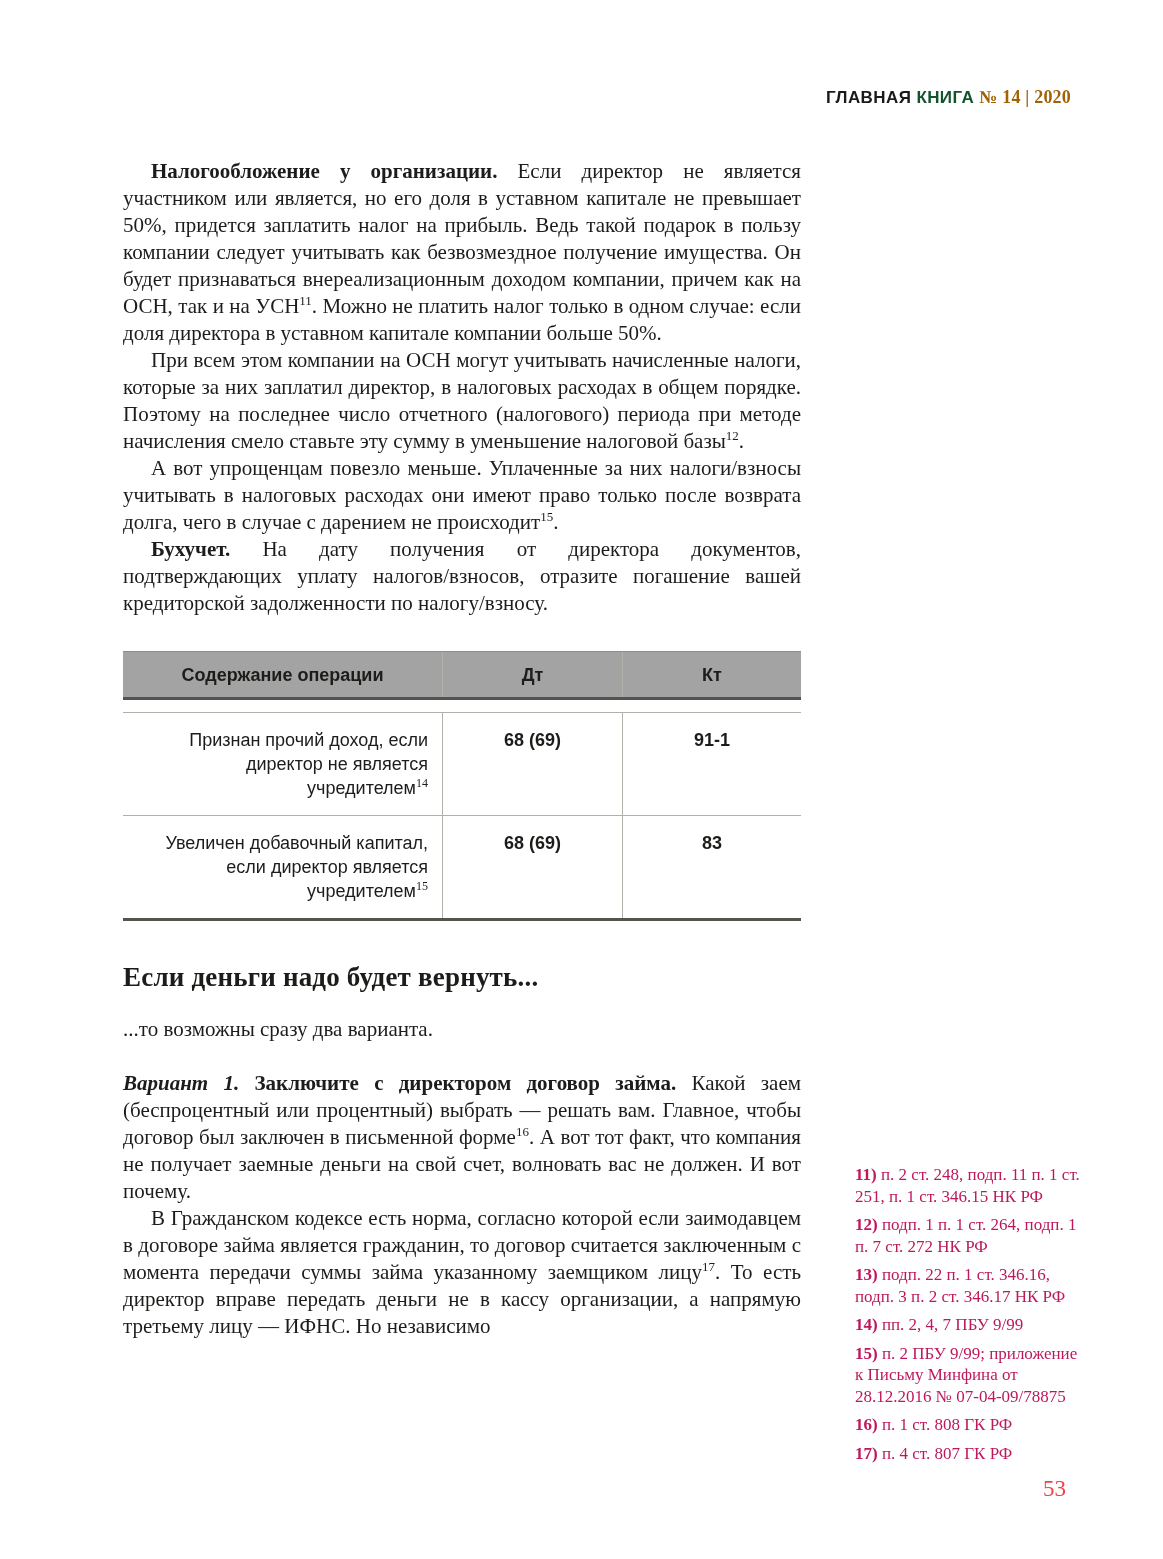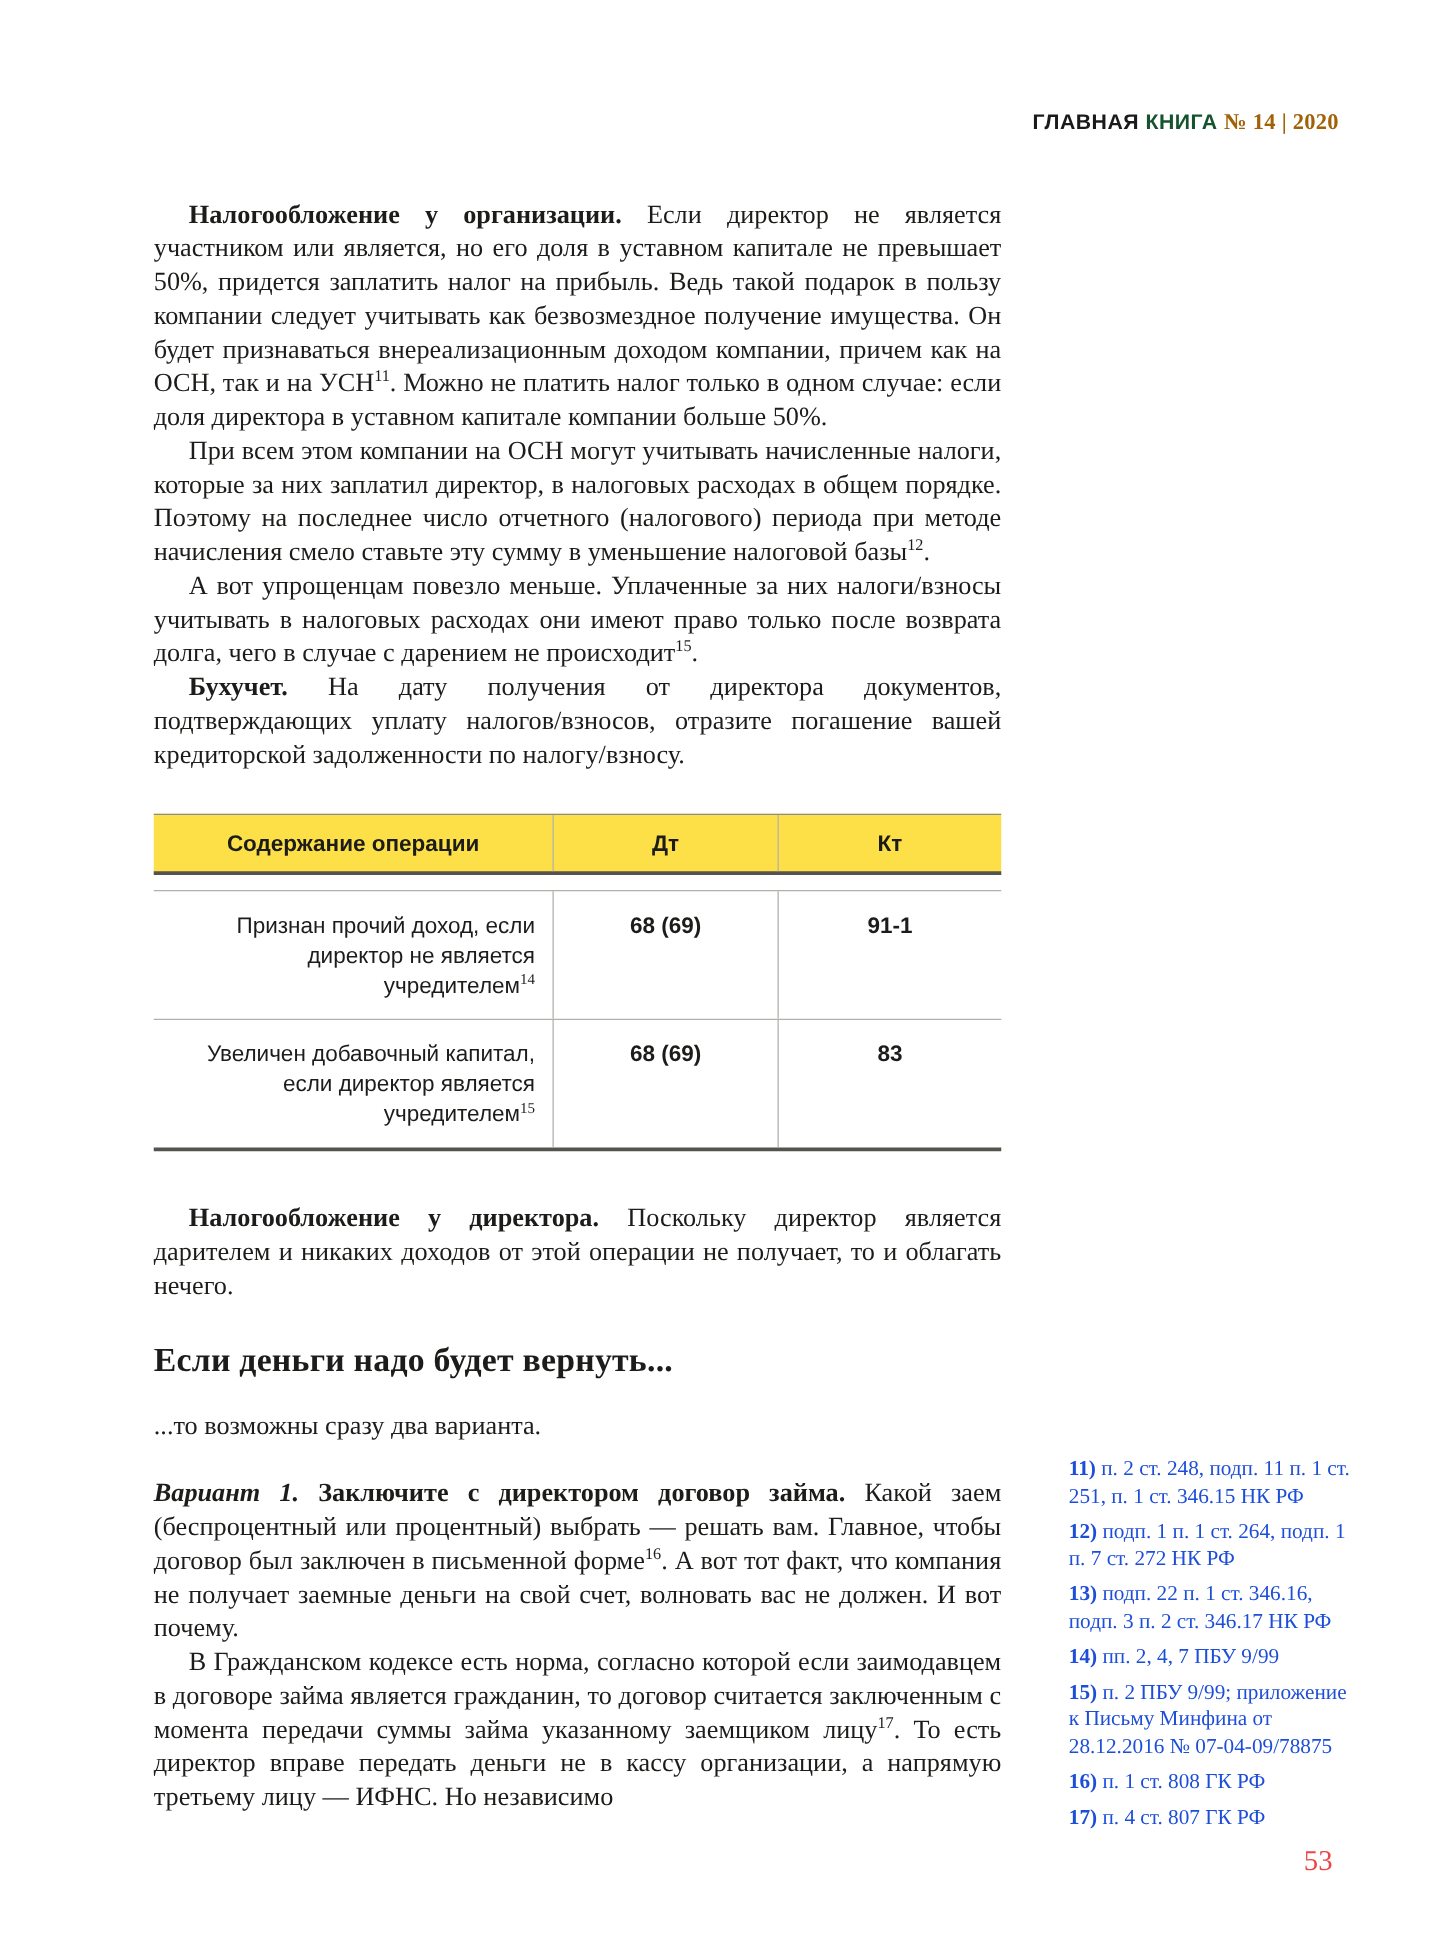--- a/index.html
+++ b/index.html
@@ -42,21 +42,21 @@
     margin-top:34px; margin-bottom:40px;
     font-family:"Liberation Sans", sans-serif;
     font-size:18px; line-height:24px; text-align:left;
     text-indent:0;
   }
   .ot-row { display:flex; }
   .ot-c1 { width:320px; }
   .ot-c2 { width:180px; text-align:center; }
   .ot-c3 { width:178px; text-align:center; }
   .ot-head {
-    background:#fde047;
+    background:#a3a3a3;
     border-top:1px solid #8f8d88;
     border-bottom:3px solid #55534e;
   }
   .ot-head .ot-c1, .ot-head .ot-c2, .ot-head .ot-c3 {
     font-weight:bold; text-align:center; padding:11px 8px 10px;
   }
   .ot-body {
     margin-top:12px;
     border-top:1px solid #b3b0aa;
     border-bottom:3px solid #55534e;
@@ -72,21 +72,21 @@
     margin-top:30px; margin-bottom:22px;
     font-size:27px; line-height:33px; font-weight:bold;
     text-align:left; text-indent:0; letter-spacing:.2px;font-family:Liberation Serif, serif;
   }
   .lede { margin-bottom:27px; }
   .mt-variant { margin-top:27px; }
 
   
   .footnotes {
     position:absolute; left:855px; top:1164px; width:232px;
-    font-size:17px; line-height:21.5px; color:#1d4ed8;
+    font-size:17px; line-height:21.5px; color:#be185d;
   }
   .footnote { margin-bottom:7px; }
   .fn-label { font-weight:bold; }
 
   
   .page-number {
     position:absolute; top:1476px; left:1043px;
     font-size:23px; color:#ef4444;
   }
 </style>
@@ -119,21 +119,20 @@
         <div class="ot-c3">91-1</div>
       </div>
       <div class="ot-row">
         <div class="ot-c1"><span>Увеличен добавочный капитал, если директор является учредителем</span><sup>15</sup></div>
         <div class="ot-c2">68 (69)</div>
         <div class="ot-c3">83</div>
       </div>
     </div>
   </div>
 
-  <p class="body-p"><span class="seg-bold">Налогообложение у директора. </span><span>Поскольку директор является дарителем и никаких доходов от этой операции не получает, то и облагать нечего.</span></p>
 
   <h2 class="section-heading">Если деньги надо будет вернуть...</h2>
 
   <p class="body-p no-indent lede"><span>...то возможны сразу два варианта.</span></p>
 
   <p class="body-p no-indent mt-variant"><span class="seg-bolditalic">Вариант 1.</span><span class="seg-bold">  Заключите с директором договор займа. </span><span>Какой заем (беспроцентный или процентный) выбрать — решать вам. Главное, чтобы договор был заключен в письменной форме</span><sup>16</sup><span>. А вот тот факт, что компания не получает заемные деньги на свой счет, волновать вас не должен. И вот почему.</span></p>
   <p class="body-p"><span>В Гражданском кодексе есть норма, согласно которой если заимодавцем в договоре займа является гражданин, то договор считается заключенным с момента передачи суммы займа указанному заемщиком лицу</span><sup>17</sup><span>. То есть директор вправе передать деньги не в кассу организации, а напрямую третьему лицу — ИФНС. Но независимо</span></p>
 
 </main>
 

